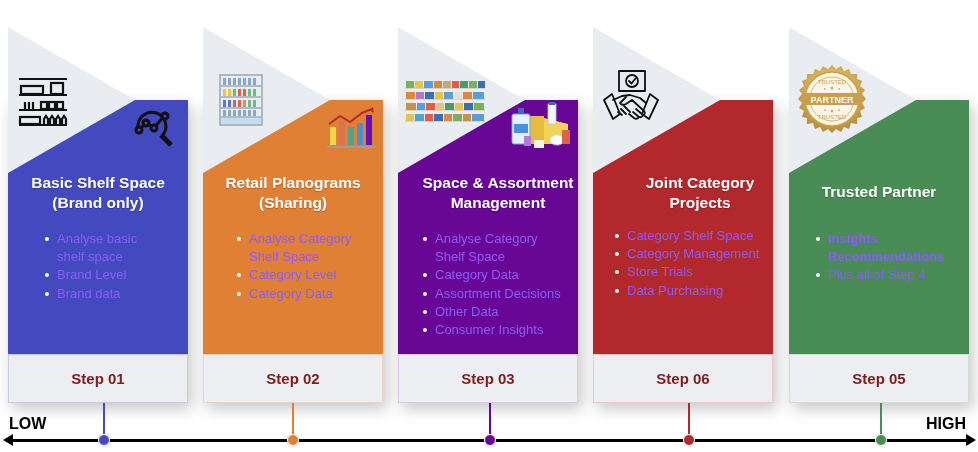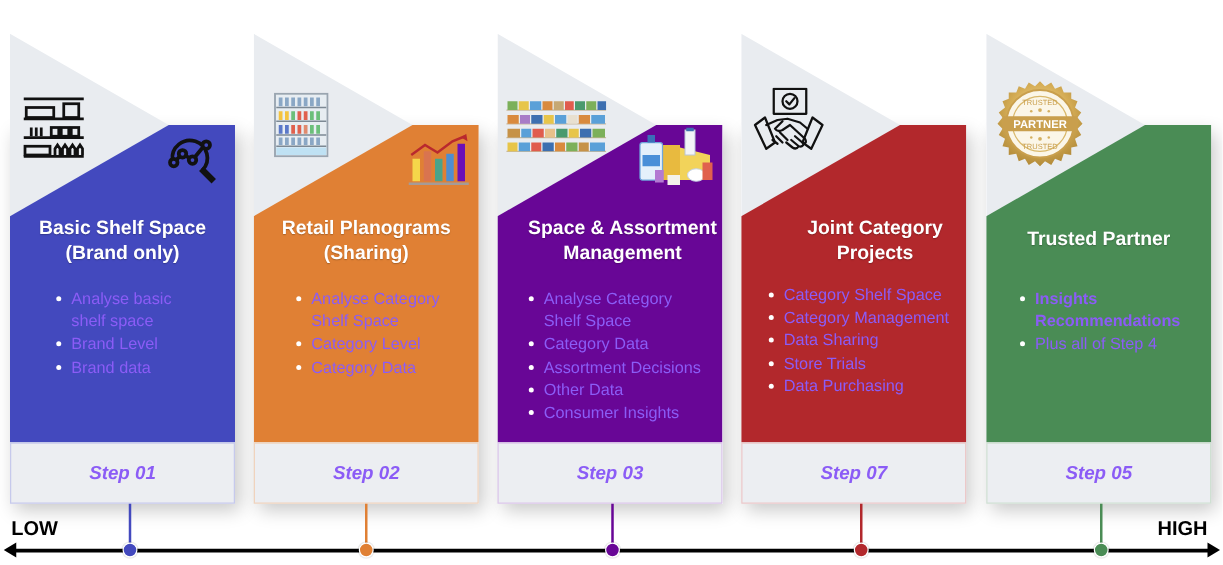--- a/index.html
+++ b/index.html
@@ -21,21 +21,21 @@
   .card ul.bullets li { position: relative; padding-left: 13px; }
   .card ul.bullets li::before {
     content: ""; position: absolute; left: 1px; top: 7px;
     width: 4px; height: 4px; border-radius: 50%; background: #ffffff;
   }
   .card ul.bullets li.bold { font-weight: bold; }
   .card .step {
     position: absolute; left: 0; top: 327px; width: 180px; height: 49px;
     background: #eceef2; border: 1px solid;
     display: flex; align-items: center; justify-content: center;
-    font-weight: bold; font-size: 15px; color: #8b5cf6; font-style: italic;
+    font-weight: bold; font-size: 15px; color: #7f1d1d;
   }
   .card .icon-a { position: absolute; }
   .card .icon-b { position: absolute; }
 
   .connector { position: absolute; top: 403px; width: 2px; height: 37px; }
   .dot { position: absolute; top: 434px; width: 12px; height: 12px; border-radius: 50%; border: 1.5px solid #ffffff; box-shadow: 0 0 0 1px rgba(0,0,0,0.08); }
   .axis-line { position: absolute; left: 10px; top: 439px; width: 958px; height: 3px; background: #000; }
   .arrow-left { position: absolute; left: 3px; top: 434px; width: 0; height: 0; border-top: 6.5px solid transparent; border-bottom: 6.5px solid transparent; border-right: 10px solid #000; }
   .arrow-right { position: absolute; left: 966px; top: 434px; width: 0; height: 0; border-top: 6.5px solid transparent; border-bottom: 6.5px solid transparent; border-left: 10px solid #000; }
   .axis-label { position: absolute; top: 415px; font-weight: bold; font-size: 16px; color: #000; }
@@ -261,25 +261,24 @@
       <path d="M16,42 L20,45 M19,39 L24,44 M22,36 L28,42 M41,45 Q40,48 37,47 L31,42 M37,47 Q35,50 32,48 L27,44"></path>
     </g>
   </svg>
   <div class="title" style="top:146px;padding-left:34px;">
     <div>Joint Category</div>
     <div>Projects</div>
   </div>
   <ul class="bullets" style="left:21px;top:200px;">
     <li>Category Shelf Space</li>
     <li>Category Management</li>
-    <li>Data Sharing</li>
     <li>Store Trials</li>
     <li>Data Purchasing</li>
   </ul>
-  <div class="step" style="border-color:#ecc8c9;">Step 07</div>
+  <div class="step" style="border-color:#ecc8c9;">Step 06</div>
 </div>
 
 <div class="card" style="left:789px;">
   <div class="shadow"></div>
   <svg class="shape" width="180" height="376">
     <polygon points="0,0 127,73 180,73 180,327 0,327 0,146" fill="#E9ECF0"></polygon>
     <polygon points="127,73 180,73 180,327 0,327 0,146" fill="#4A8C55"></polygon>
   </svg>
   <svg class="icon-a" style="left:7px;top:37px;" width="72" height="72" viewBox="0 0 72 72">
     <defs>

